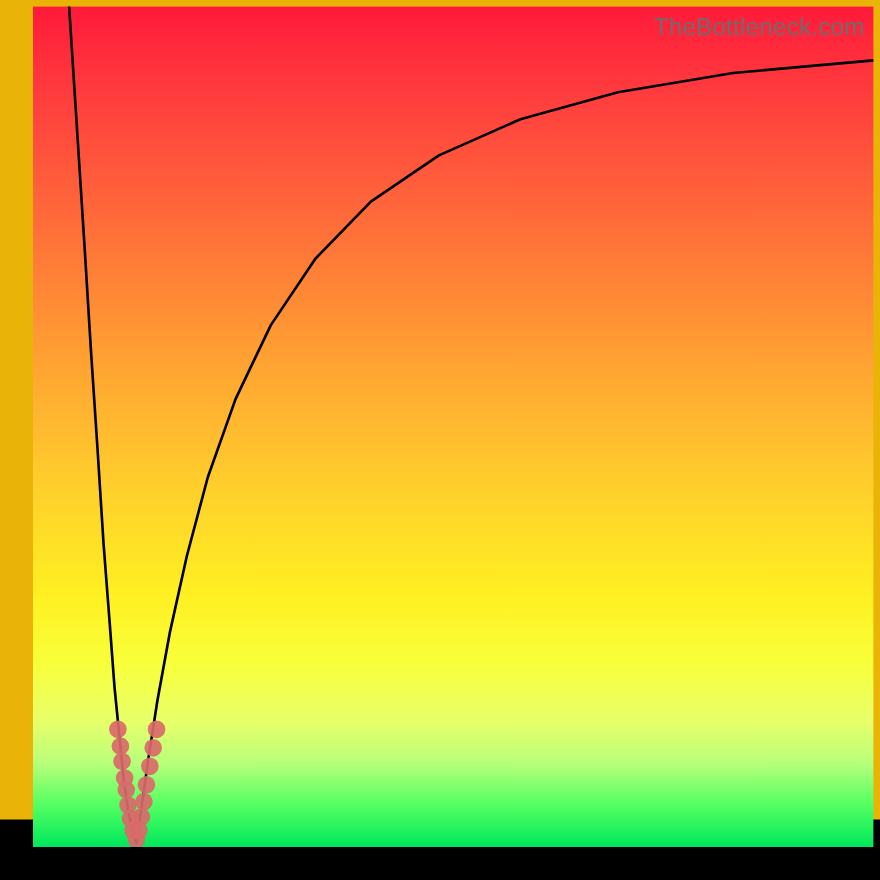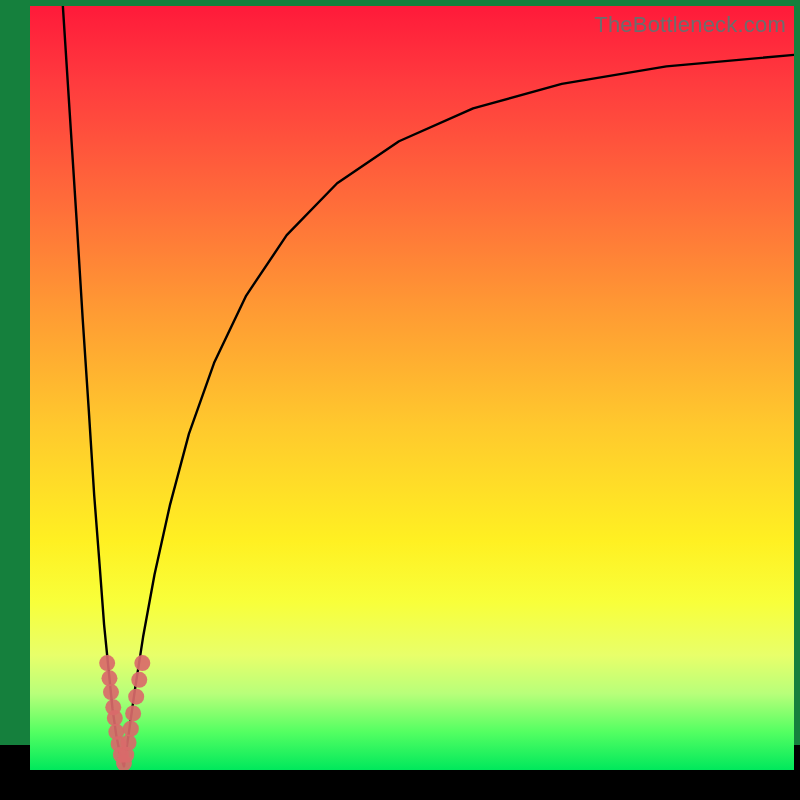--- a/index.html
+++ b/index.html
@@ -8,21 +8,21 @@
     width: 800px;
     height: 800px;
     overflow: hidden;
     background: #000;
     font-family: Arial, Helvetica, sans-serif;
   }
   .frame {
     position: relative;
     width: 800px;
     height: 745px;
-    background: #15803d;
+    background: #eab308;
   }
   .plot {
     position: absolute;
     left: 30px;
     top: 6px;
     width: 764px;
     height: 764px;
     
     background: linear-gradient(
       to bottom,

